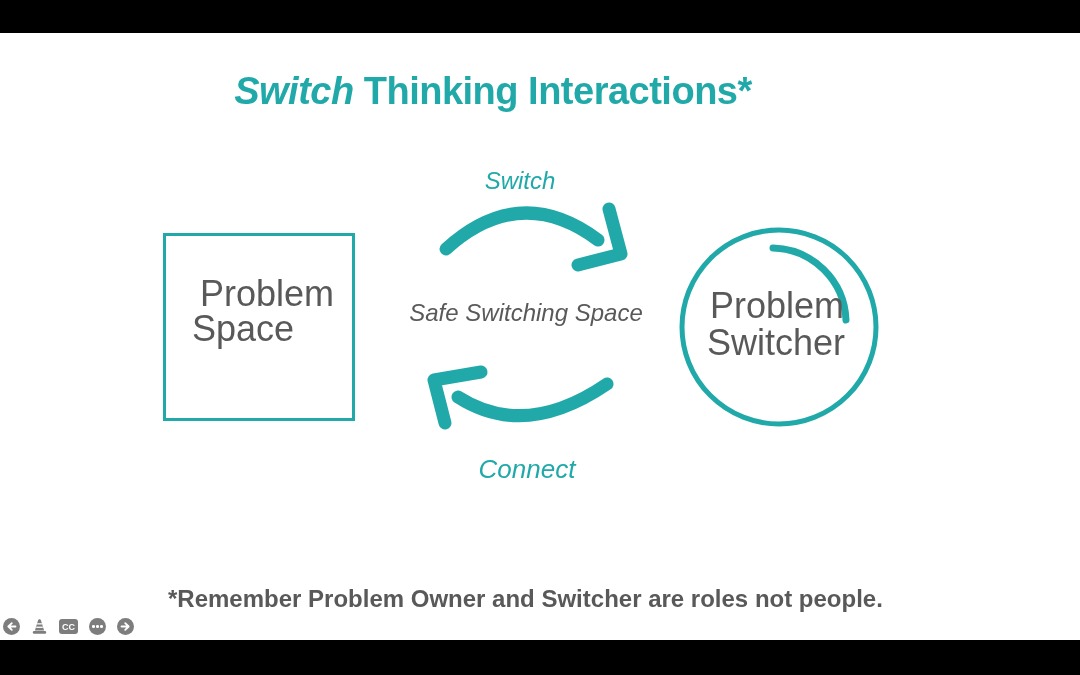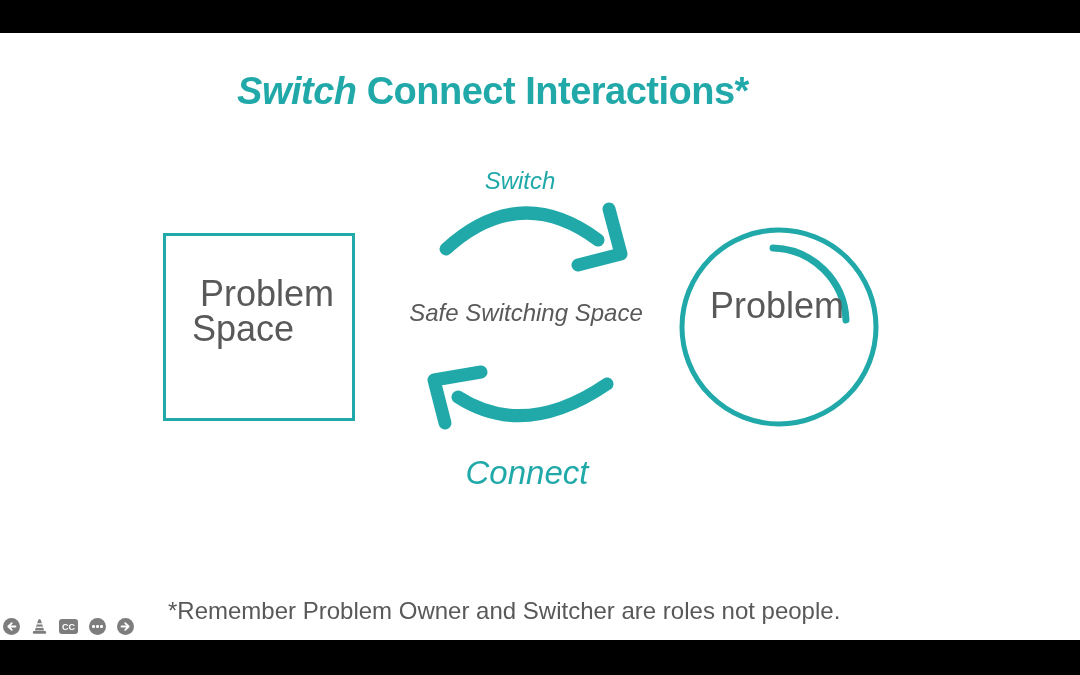--- a/index.html
+++ b/index.html
@@ -13,59 +13,60 @@
   .title{left:493px;top:38px;transform:translateX(-50%);white-space:nowrap;
          font-size:38px;font-weight:bold;letter-spacing:-0.5px;color:var(--teal);line-height:1.1;}
   .title .em{font-style:italic;}
   .diagram{left:0;top:0;width:1080px;height:607px;}
   .teal-stroke{stroke:var(--teal);fill:none;}
   .owner-box{left:163px;top:200px;width:192px;height:188px;border:3px solid var(--teal);
              box-sizing:border-box;background:transparent;}
   .shape-text{font-size:36px;color:var(--text-gray);line-height:1;white-space:nowrap;}
   .arrow-label{font-size:24px;font-style:italic;color:var(--teal);line-height:1;white-space:nowrap;
                transform:translateX(-50%);}
-  .connect-label{font-size:33px;}
+  .connect-label{font-size:26px;}
   .center-label{left:526px;top:268px;transform:translateX(-50%);font-size:24px;font-style:italic;
                 color:var(--text-gray);line-height:1;white-space:nowrap;}
-  .footnote{left:168px;top:564px;font-size:24px;color:var(--text-gray);line-height:1.15;white-space:nowrap;}
+  .footnote{left:168px;top:552px;font-size:24px;color:var(--text-gray);line-height:1.15;white-space:nowrap;font-weight:bold;}
   .controls{left:3px;top:585px;display:flex;align-items:center;gap:11px;}
   .ctl{display:flex;align-items:center;justify-content:center;border:none;padding:0;cursor:pointer;
        background:var(--icon-gray);}
   .ctl.round{width:17px;height:17px;border-radius:50%;}
   .ctl.cc{width:19px;height:15px;border-radius:3px;color:#fff;font-weight:bold;font-size:9px;
           font-family:"Liberation Sans",sans-serif;letter-spacing:0;}
   .ctl.cone{background:transparent;width:17px;height:17px;}
   .dots{display:flex;gap:1.5px;}
   .dots i{width:2.6px;height:2.6px;border-radius:50%;background:#fff;display:block;}
 </style>
 </head>
 <body>
 
 <div class="screen">
   <div class="bar top"></div>
 
   <div class="stage">
 
-    <div class="abs title"><span class="em">Switch</span><span> Connect Interactions*</span></div>
+    <div class="abs title"><span class="em">Switch</span><span> Thinking Interactions*</span></div>
 
     <svg class="abs diagram" viewBox="0 0 1080 607">
       <path class="teal-stroke" d="M 446 216 Q 520 149 598 207" stroke-width="13" stroke-linecap="round"></path>
       <path class="teal-stroke" d="M 609 176 L 621 221 L 578 232" stroke-width="13" stroke-linecap="round" stroke-linejoin="round"></path>
       <path class="teal-stroke" d="M 607 351 Q 525 407 458 364" stroke-width="13" stroke-linecap="round"></path>
       <path class="teal-stroke" d="M 481 339 L 434 347 L 445 390" stroke-width="13" stroke-linecap="round" stroke-linejoin="round"></path>
       <circle class="teal-stroke" cx="779" cy="294" r="97" stroke-width="5"></circle>
       <path class="teal-stroke" d="M 773 215 A 75 75 0 0 1 846 287" stroke-width="7" stroke-linecap="round"></path>
     </svg>
 
     <div class="abs owner-box"></div>
 
     <div class="abs shape-text" style="left:200px;top:243px;">Problem</div>
     <div class="abs shape-text" style="left:192px;top:278px;">Space</div>
 
     <div class="abs shape-text" style="left:710px;top:255px;">Problem</div>
+    <div class="abs shape-text" style="left:707px;top:292px;">Switcher</div>
 
     <div class="abs arrow-label" style="left:520px;top:136px;">Switch</div>
     <div class="abs center-label">Safe Switching Space</div>
     <div class="abs arrow-label connect-label" style="left:527px;top:423px;">Connect</div>
 
     <div class="abs footnote">*Remember Problem Owner and Switcher are roles not people.</div>
 
     <div class="abs controls">
       <button class="ctl round">
         <svg width="13" height="13" viewBox="0 0 13 13">

